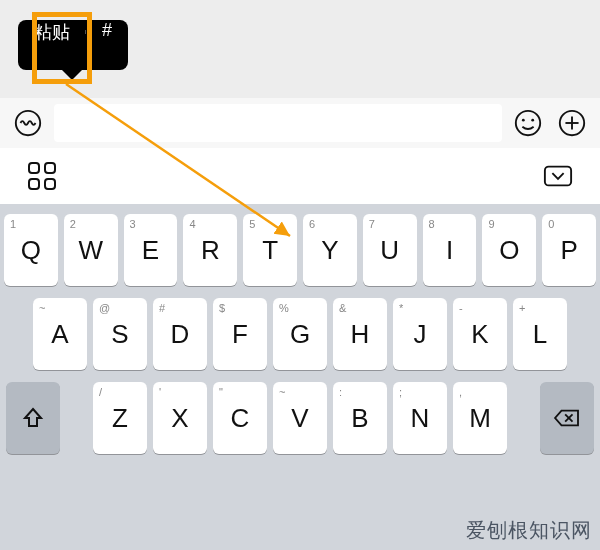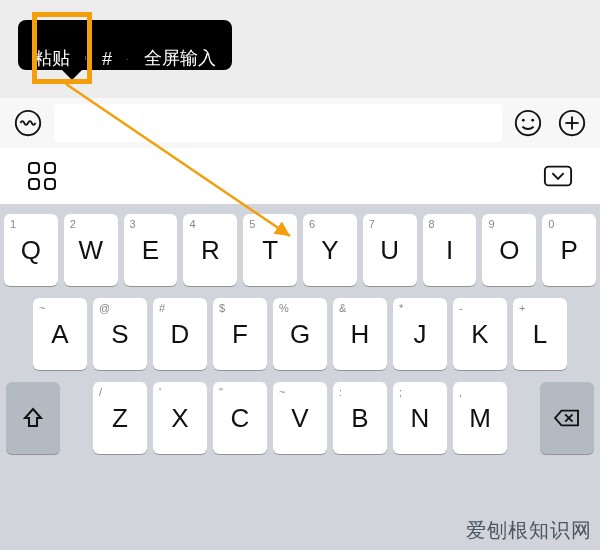--- a/index.html
+++ b/index.html
@@ -13,21 +13,21 @@
 }
 
 
 .popup {
   position: absolute;
   top: 20px;
   left: 18px;
   background: #000;
   border-radius: 8px;
   display: flex;
-  align-items: flex-end;
+  align-items: flex-start;
   height: 50px;
   z-index: 10;
 }
 .popup-item {
   color: #fff;
   font-size: 18px;
   padding: 0 16px;
   display: flex;
   align-items: center;
   position: relative;
@@ -197,21 +197,20 @@
 }
 </style>
 </head>
 <body>
 
 <div class="highlight"></div>
 
 <div class="popup">
   <div class="popup-item">粘贴</div>
   <div class="popup-item">#</div>
-  <div class="popup-item">全屏输入</div>
 </div>
 
 <svg class="arrow-line">
   <defs>
     <marker id="ah" markerWidth="8" markerHeight="8" refX="6" refY="3" orient="auto">
       <path d="M0,0 L6,3 L0,6 Z" fill="#f59e0b"></path>
     </marker>
   </defs>
   <line x1="66" y1="84" x2="290" y2="236" stroke="#f59e0b" stroke-width="2.5" marker-end="url(#ah)"></line>
 </svg>

